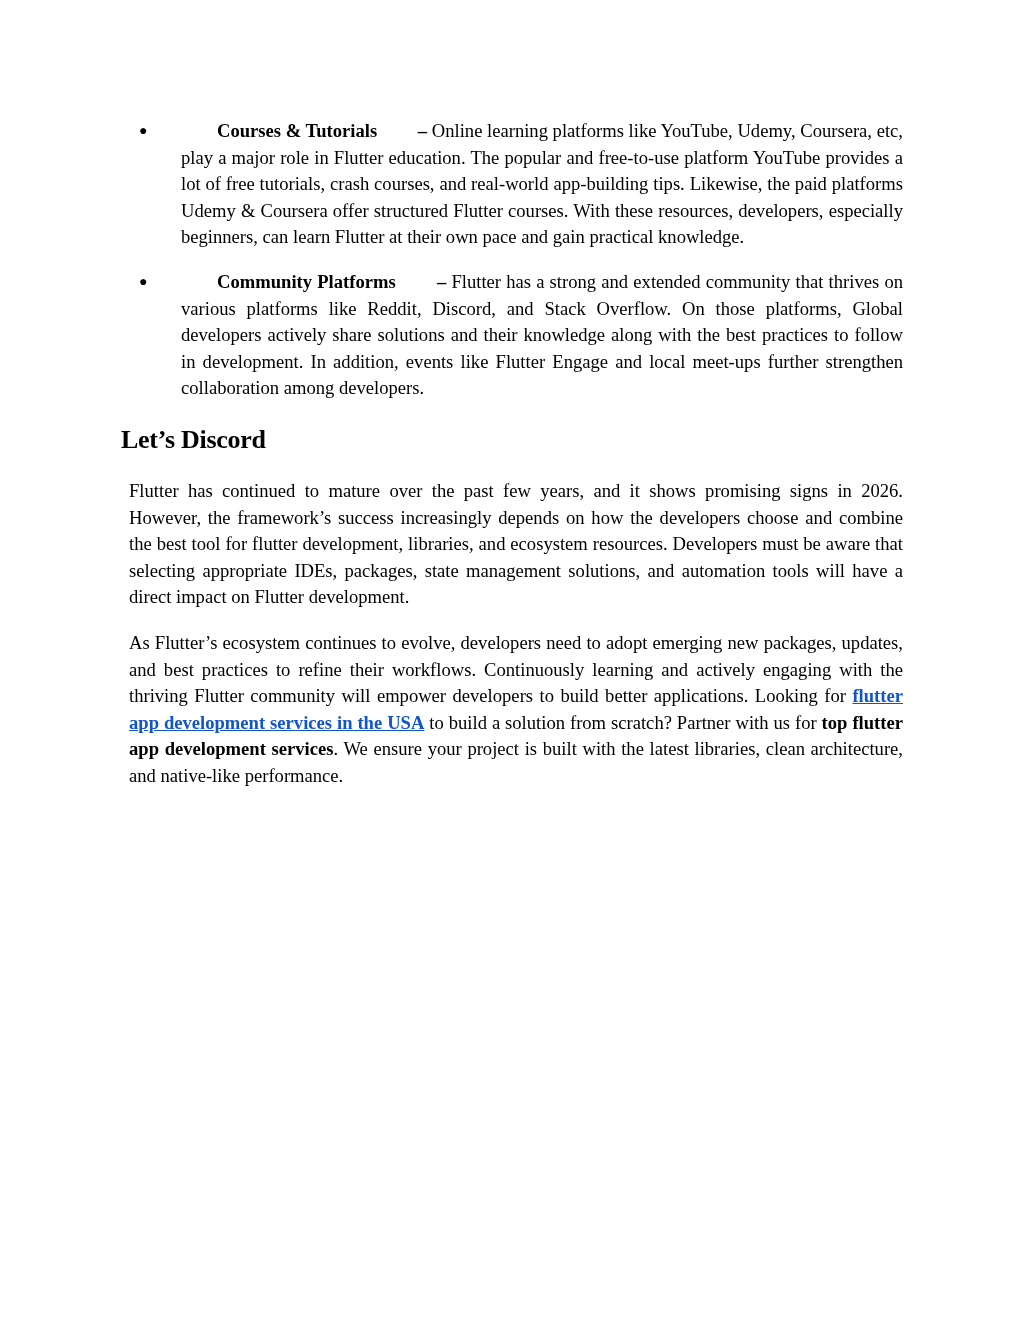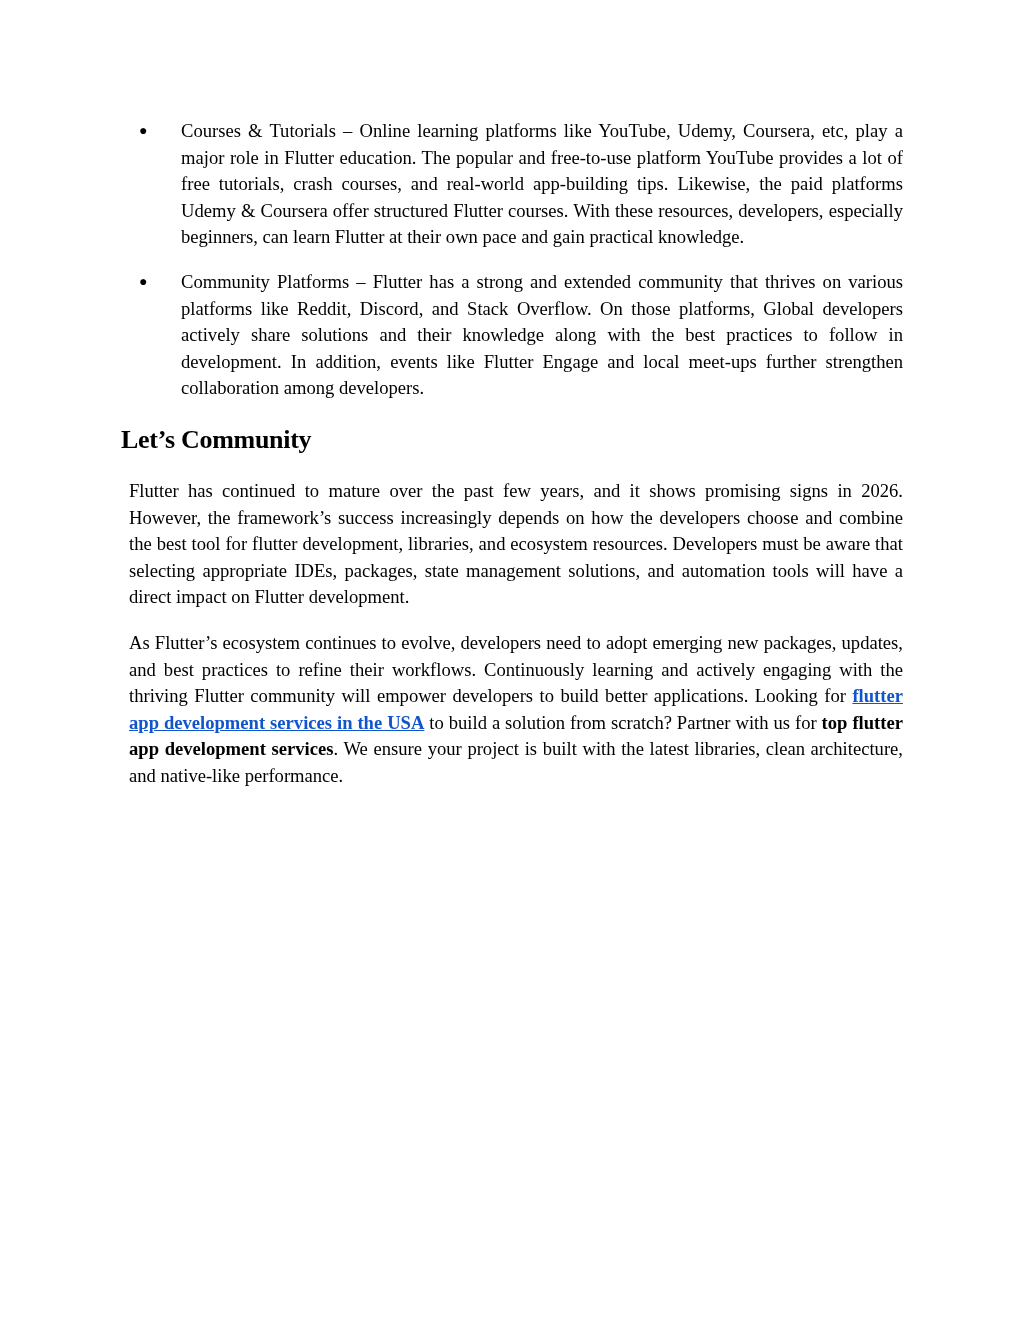--- a/index.html
+++ b/index.html
@@ -25,21 +25,21 @@
       line-height: 26.6px;
       text-align: justify;
       margin-bottom: 18px;
     }
     .bullet-dot {
       position: absolute;
       left: 18px;
       top: 0;
       font-size: 14px;
     }
-    .bullet-item b { font-weight: normal; }
+    .bullet-item b { font-weight: bold; margin-left: 36px; }
     h2 {
       font-size: 26px;
       font-weight: bold;
       margin: 22px 0 22px 0;
       line-height: 32px;
       letter-spacing: -0.3px;
     }
     p {
       font-size: 18.6px;
       line-height: 26.6px;
@@ -61,18 +61,18 @@
     <li class="bullet-item">
       <span class="bullet-dot">●</span>
       <b>Courses &amp; Tutorials</b><b> – </b><span>Online learning platforms like YouTube, Udemy, Coursera, etc, play a major role in Flutter education. The popular and free-to-use platform YouTube provides a lot of free tutorials, crash courses, and real-world app-building tips. Likewise, the paid platforms Udemy &amp; Coursera offer structured Flutter courses. With these resources, developers, especially beginners, can learn Flutter at their own pace and gain practical knowledge.</span>
     </li>
     <li class="bullet-item">
       <span class="bullet-dot">●</span>
       <b>Community Platforms</b><b> – </b><span>Flutter has a strong and extended community that thrives on various platforms like Reddit, Discord, and Stack Overflow. On those platforms, Global developers actively share solutions and their knowledge along with the best practices to follow in development. In addition, events like Flutter Engage and local meet-ups further strengthen collaboration among developers.</span>
     </li>
   </ul>
 
-  <h2>Let’s Community</h2>
+  <h2>Let’s Discord</h2>
 
   <p>Flutter has continued to mature over the past few years, and it shows promising signs in 2026. However, the framework’s success increasingly depends on how the developers choose and combine the best tool for flutter development, libraries, and ecosystem resources. Developers must be aware that selecting appropriate IDEs, packages, state management solutions, and automation tools will have a direct impact on Flutter development.</p>
 
   <p><span>As Flutter’s ecosystem continues to evolve, developers need to adopt emerging new packages, updates, and best practices to refine their workflows. Continuously learning and actively engaging with the thriving Flutter community will empower developers to build better applications. Looking for </span><a class="link" href="#">flutter app development services in the USA</a><span> to build a solution from scratch? Partner with us for </span><b class="strong">top flutter app development services</b><span>. We ensure your project is built with the latest libraries, clean architecture, and native-like performance.</span></p>
 </div>
 
 </body></html>

